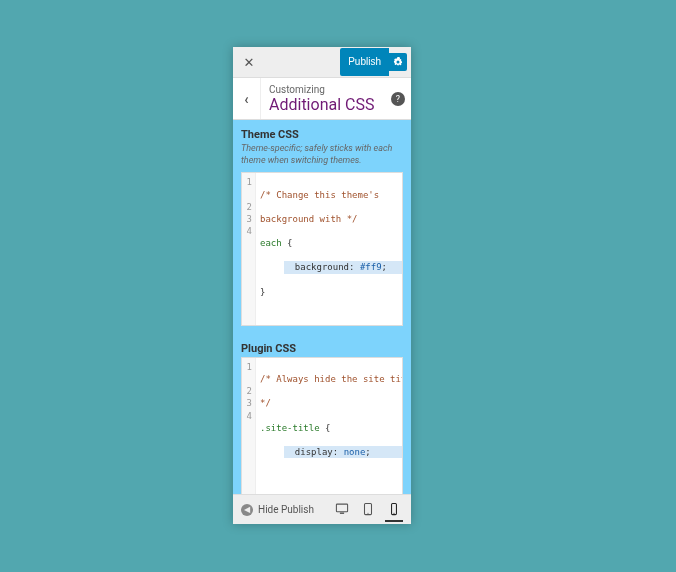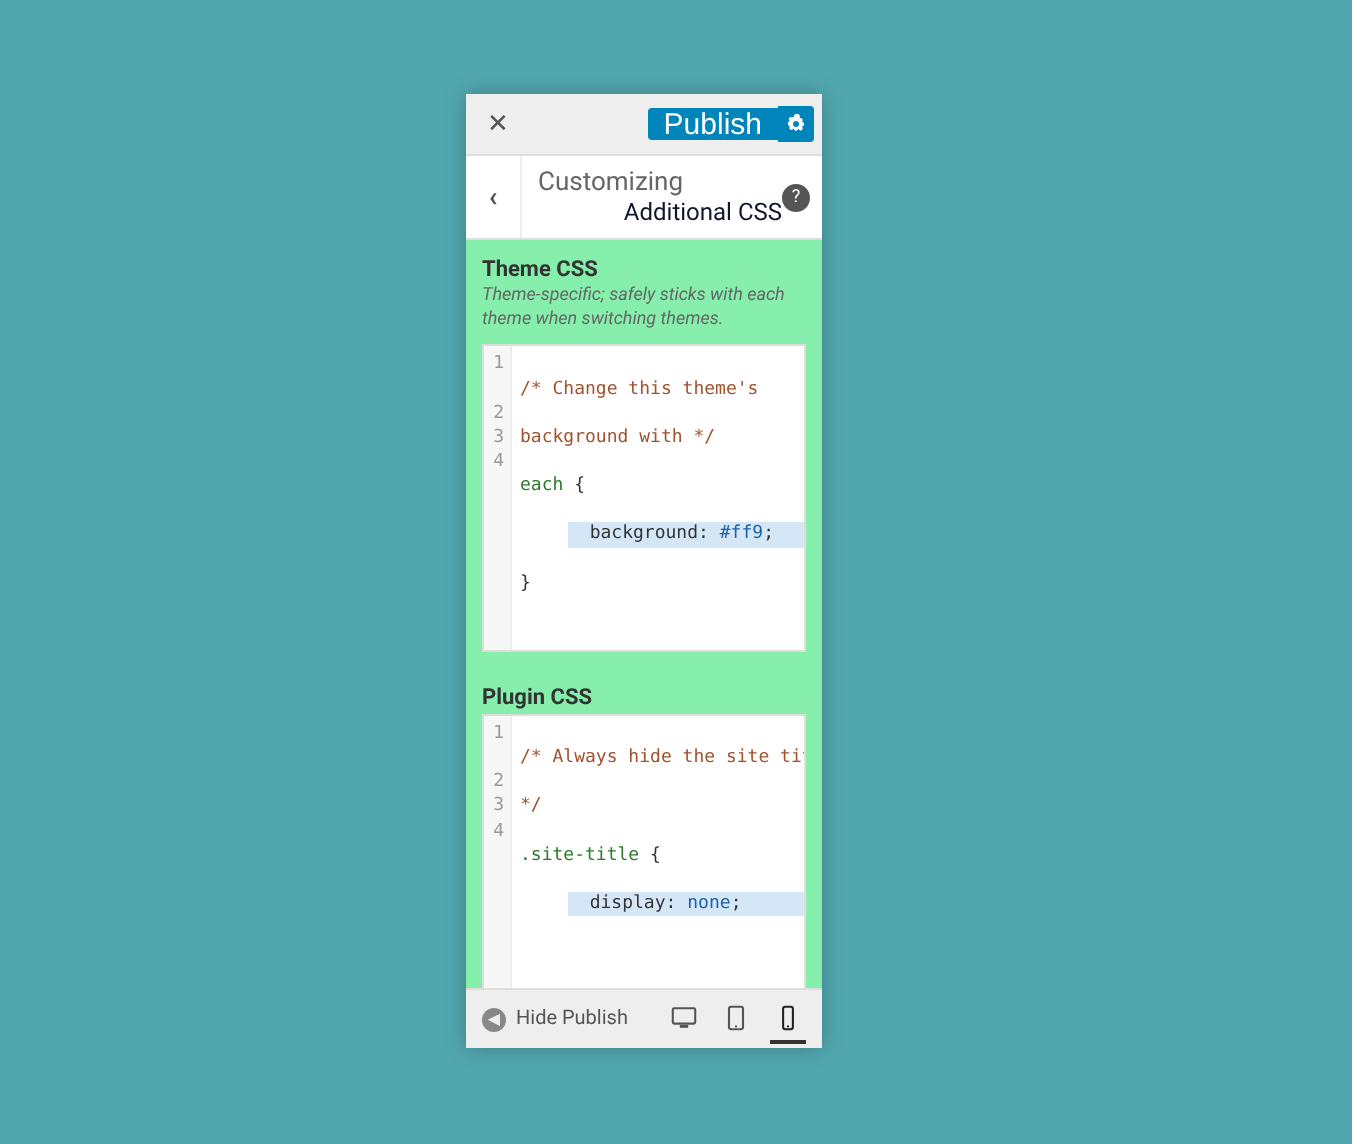--- a/index.html
+++ b/index.html
@@ -45,24 +45,24 @@
 .top-right {
   display: flex;
   align-items: center;
   gap: 3px;
 }
 .publish-btn {
   background: #0085ba;
   color: #fff;
   border: none;
   padding: 2px 8px;
-  font-size: 15px;
+  font-size: 10px;
   border-radius: 2px 0 0 2px;
   cursor: pointer;
-  height: 16px;
+  height: 28px;
   line-height: 14px;
 }
 .gear-btn {
   background: #0085ba;
   color: #fff;
   width: 18px;
   height: 18px;
   display: flex;
   align-items: center;
   justify-content: center;
@@ -89,45 +89,44 @@
   cursor: pointer;
   color: #555;
   font-size: 14px;
   font-weight: bold;
 }
 .header-text {
   flex: 1;
   padding-left: 8px;
 }
 .customizing {
-  font-size: 13px;
+  font-size: 10px;
   color: #666;
 }
 .section-title {
-  font-size: 12px;
-  color: #0f172a;
+  font-size: 16px;
+  color: #701a75;
   font-weight: normal;
-  text-align: right;
 }
 .help-btn {
   width: 14px;
   height: 14px;
   border-radius: 50%;
   background: #555;
   color: #fff;
   font-size: 9px;
   display: flex;
   align-items: center;
   justify-content: center;
   cursor: pointer;
 }
 .panel-body {
   flex: 1;
   overflow-y: auto;
-  background: #86efac;
+  background: #7dd3fc;
 }
 .css-section {
   padding: 8px;
 }
 .css-heading {
   font-size: 11px;
   font-weight: bold;
   color: #333;
   margin-bottom: 2px;
 }

